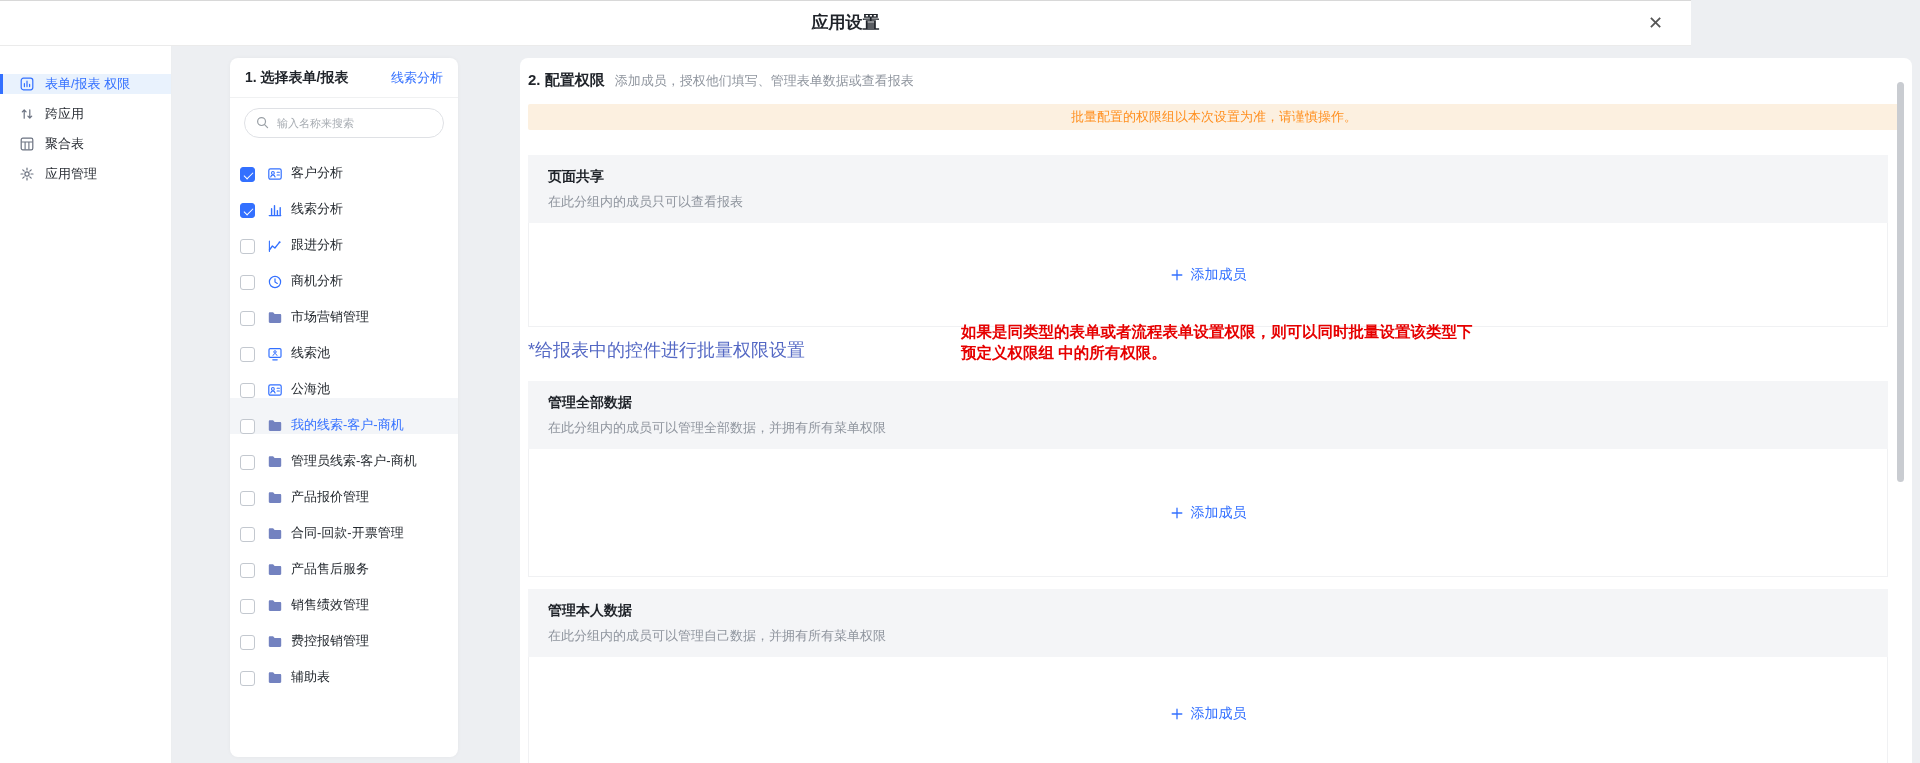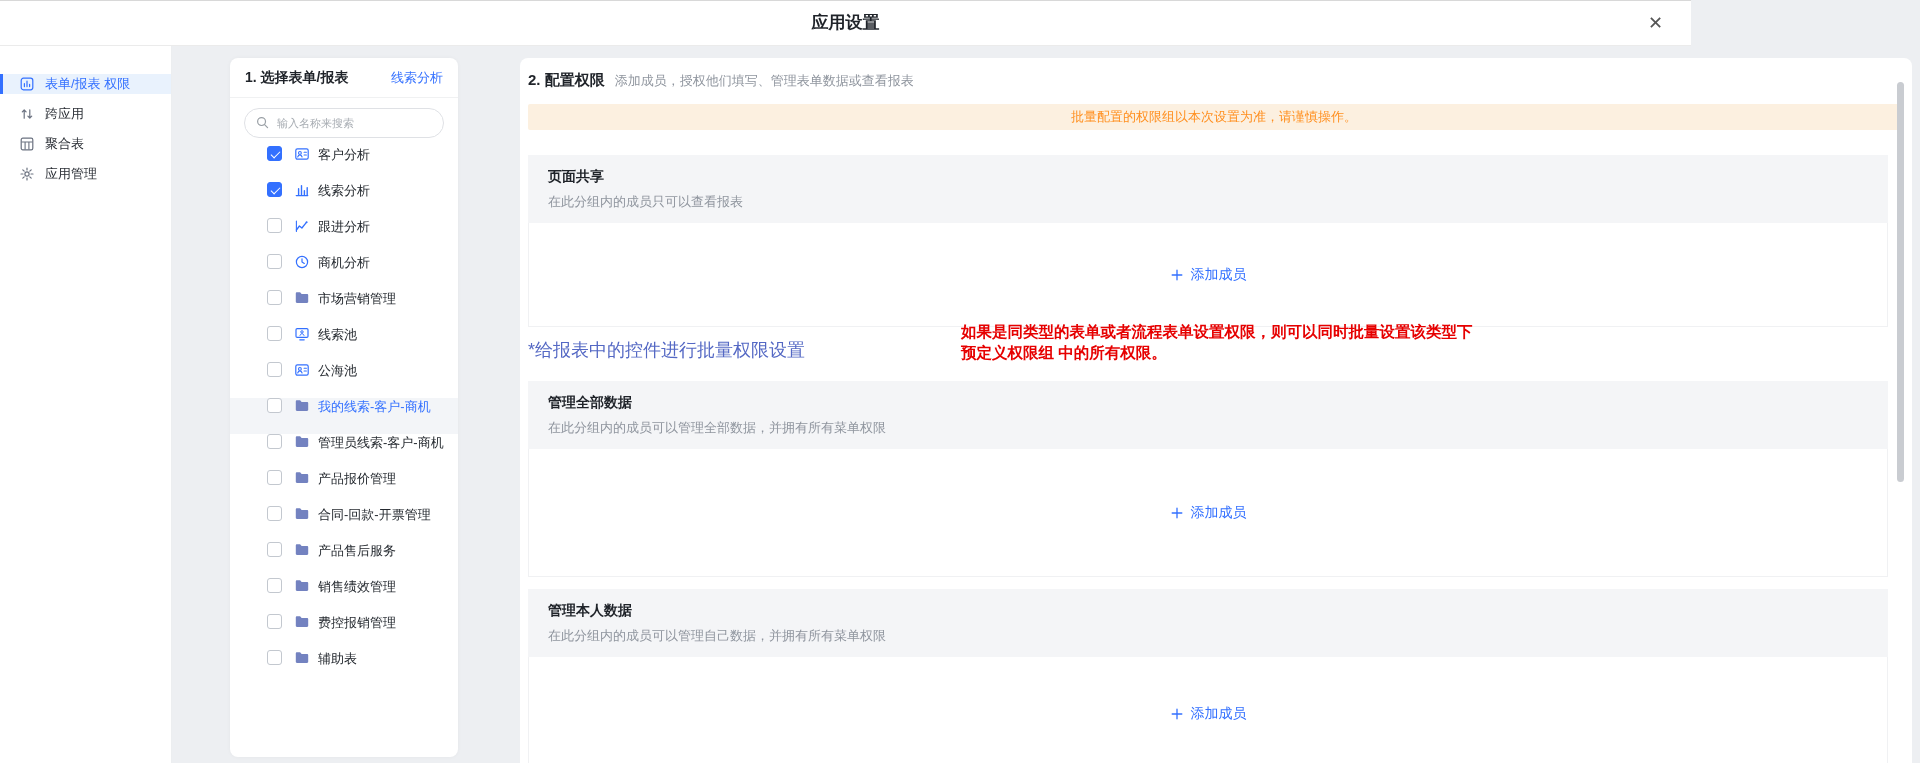--- a/index.html
+++ b/index.html
@@ -27,21 +27,21 @@
   .card-head { height:40px; display:flex; align-items:center; justify-content:space-between;
     padding:0 15px; border-bottom:1px solid #f0f1f2; }
   .card-title { font-size:14px; font-weight:700; }
   .cancel { font-size:13px; color:#3370ff; cursor:pointer; text-decoration:none; }
   .search { position:relative; margin:10px 14px 0; }
   .search input { width:100%; height:30px; border:1px solid #dfe1e5; border-radius:15px;
     padding:0 10px 0 32px; font-size:11px; color:#1f2329; outline:none; }
   .search input::placeholder { color:#a8adb3; }
   .s-icon { position:absolute; left:11px; top:7px; width:15px; height:15px; color:#9aa0a6; }
   .form-list { padding-top:8px; }
-  .form-item { height:36px; display:flex; align-items:flex-start; padding-left:37px; cursor:pointer; }
+  .form-item { height:36px; display:flex; align-items:flex-end; padding-left:10px; cursor:pointer; }
   .cb { width:15px; height:15px; border:1px solid #c3c8cf; border-radius:3px; background:#fff;
     position:relative; flex:0 0 auto; }
   .form-item.checked .cb { background:#3370ff; border-color:#3370ff; }
   .form-item.checked .cb::after { content:""; position:absolute; left:3px; top:3.5px; width:8px; height:4px;
     border-left:1.7px solid #fff; border-bottom:1.7px solid #fff; transform:rotate(-45deg); }
   .item-icon { width:16px; height:16px; margin-left:12px; display:inline-flex; color:#3370ff; }
   .item-icon.i-folder { color:#7382c0; }
   .item-label { margin-left:8px; font-size:13px; color:#24292f; }
   .form-item.selected { background:#f3f5f8; }
   .form-item.selected .item-label { color:#3370ff; }

